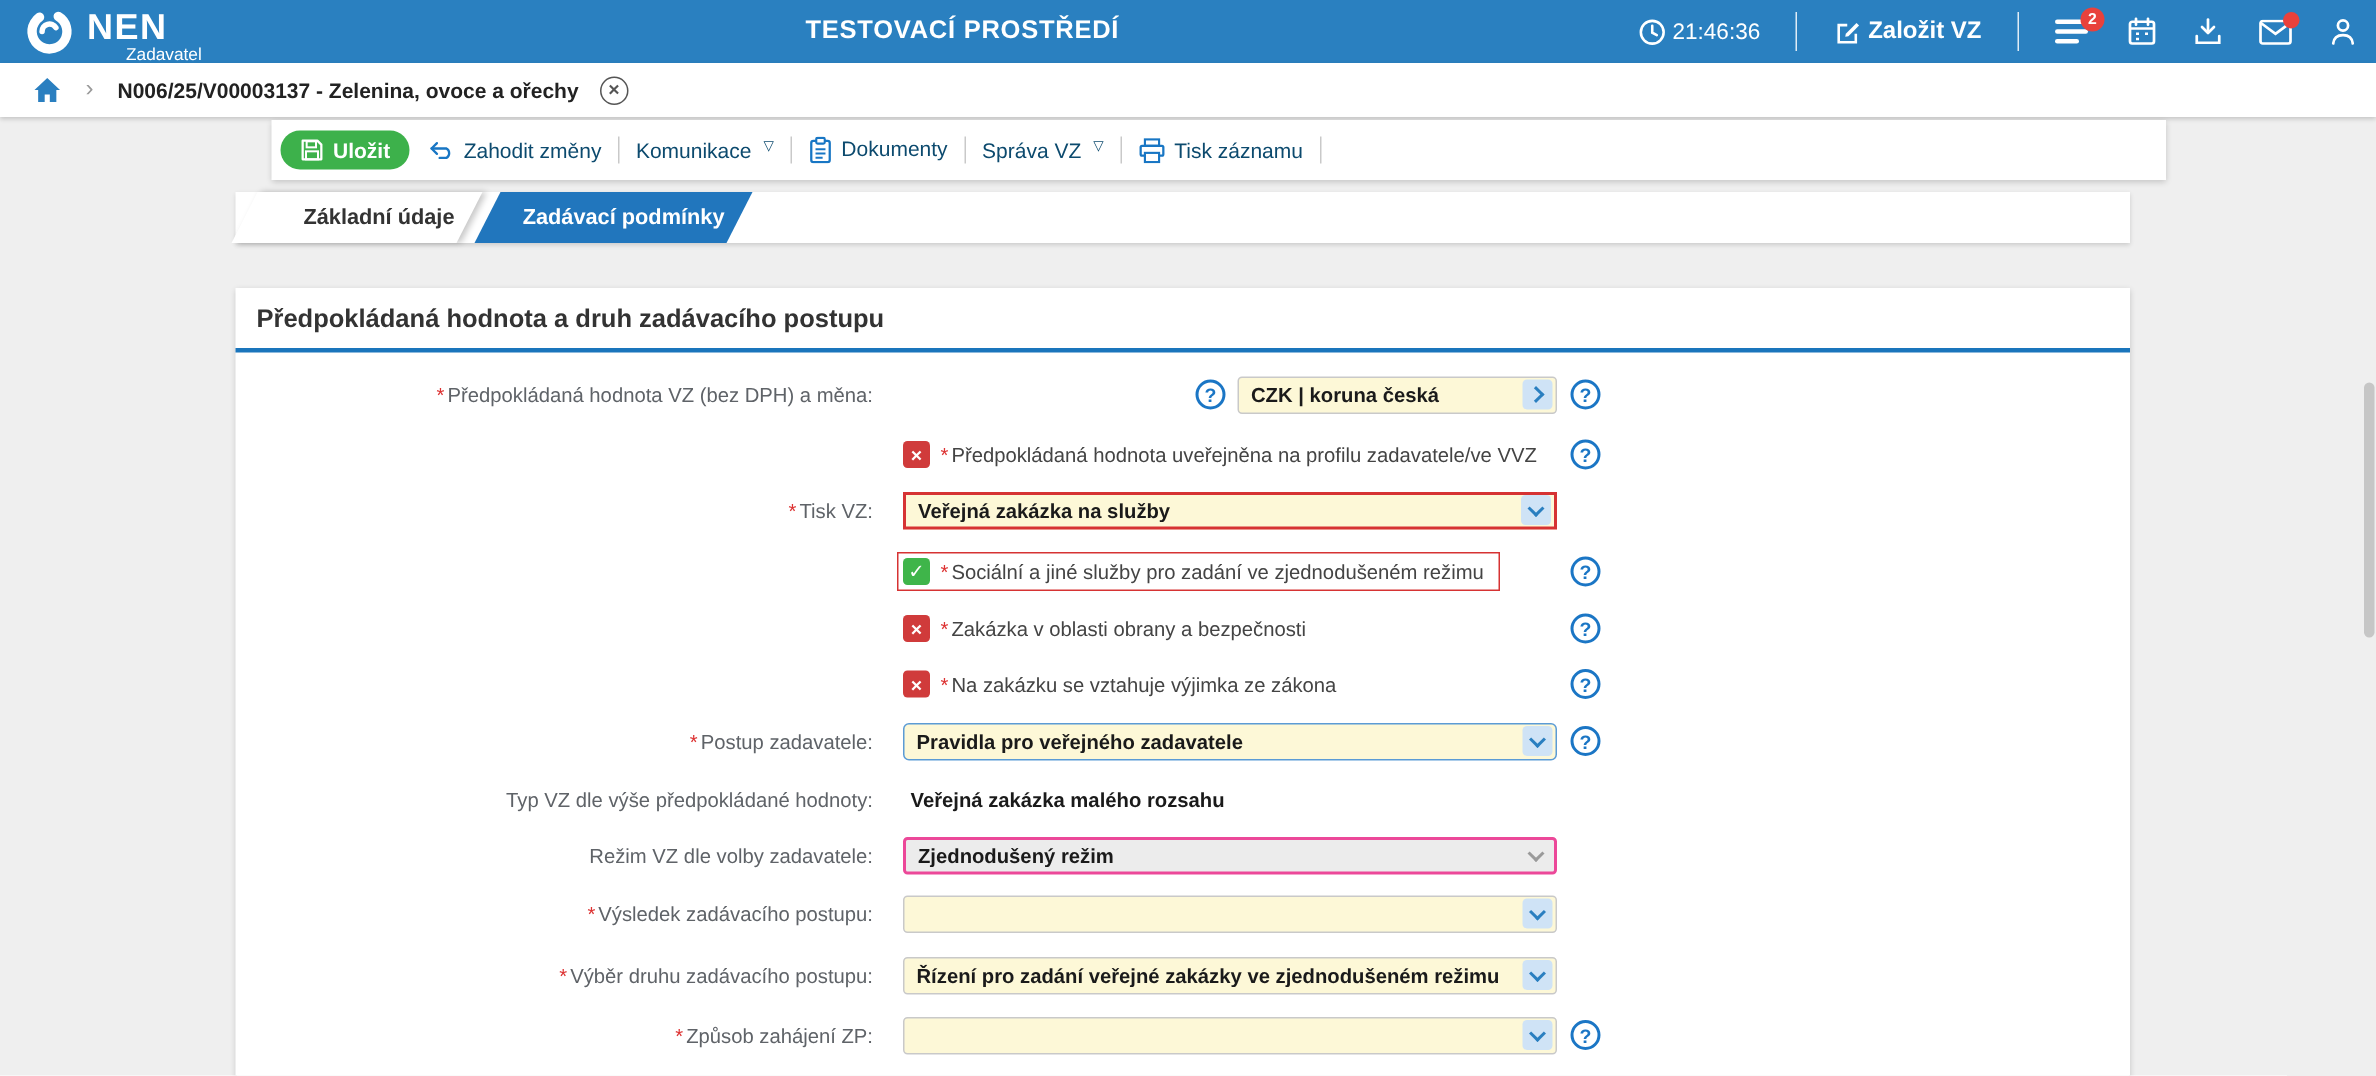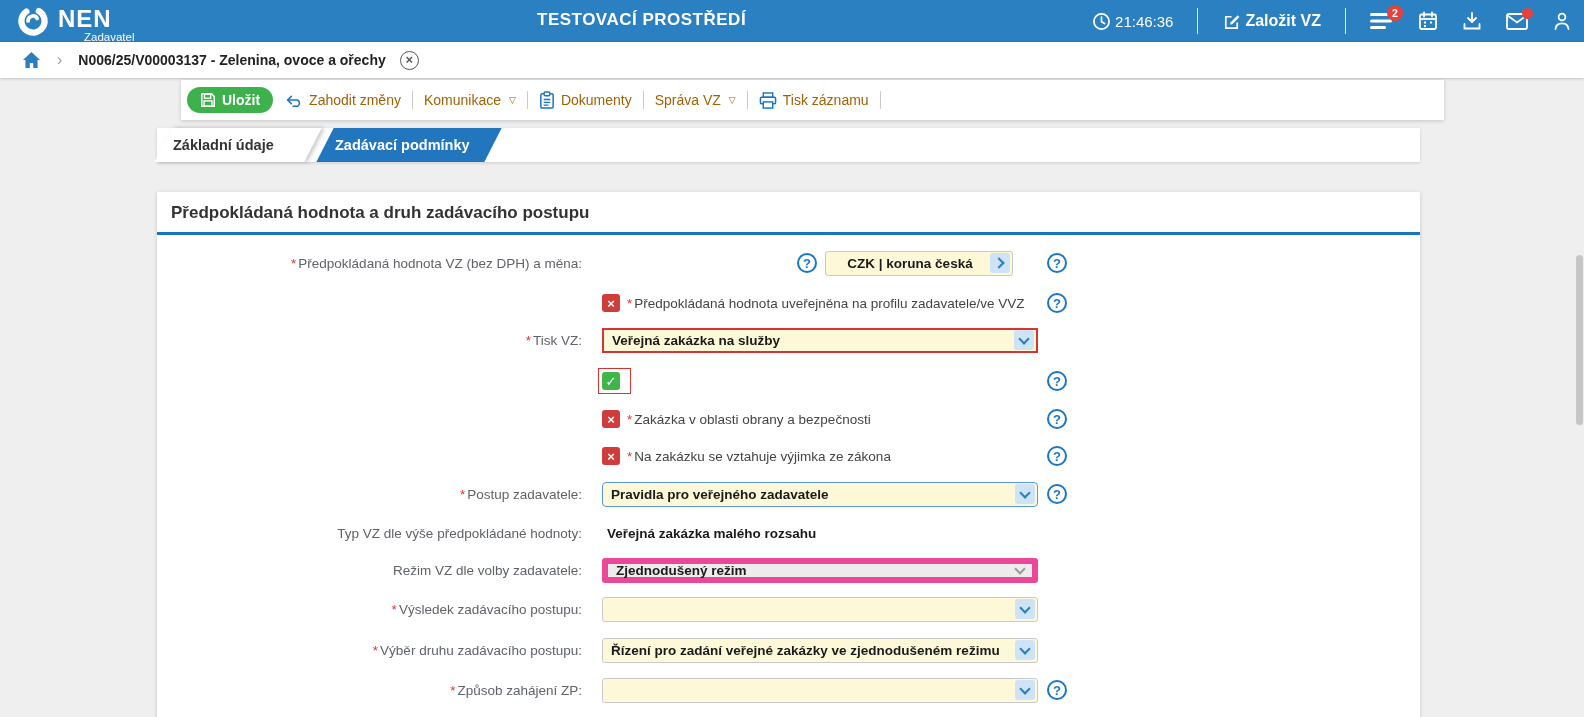--- a/index.html
+++ b/index.html
@@ -27,28 +27,28 @@
   .crumbbar { position:absolute; left:0; top:42px; width:1584px; height:36px; background:#fff; box-shadow:0 1px 3px rgba(0,0,0,.18); display:flex; align-items:center; }
   .crumb-home { margin-left:22px; display:flex; cursor:pointer; }
   .crumb-sep { color:#9a9a9a; font-size:16px; margin:0 16px; }
   .crumb-title { font-size:14px; font-weight:bold; color:#222; }
   .crumb-close { margin-left:14px; width:19px; height:19px; border:1.5px solid #555; border-radius:50%; color:#555; font-size:13px; line-height:16px; text-align:center; cursor:pointer; font-weight:bold; }
 
   
   .card { position:absolute; left:157px; width:1263px; background:#fff; box-shadow:0 1px 4px rgba(0,0,0,.18); }
   .toolbar { top:80px; height:40px; display:flex; align-items:center; padding-left:6px;margin-left:24px; }
   .btn-save { display:flex; align-items:center; gap:6px; background:#3db14b; color:#fff; font-weight:bold; font-size:14px; border:none; border-radius:14px; padding:5px 13px; cursor:pointer; }
-  .tb-link { display:flex; align-items:center; gap:6px; color:#a16207; font-size:14px; cursor:pointer; white-space:nowrap; }
+  .tb-link { display:flex; align-items:flex-start; gap:6px; color:#0c4a6e; font-size:14px; cursor:pointer; white-space:nowrap; }
   .tb-arrow { font-size:9px; margin-left:2px; }
   .v-div { width:1px; height:18px; background:#c9c9c9; margin:0 11px; }
   .ml12 { margin-left:12px; }
 
   
   .tabstrip { top:128px; height:34px; display:flex; align-items:stretch; padding-left:6px; box-shadow:0 1px 3px rgba(0,0,0,.15); }
-  .tab { position:relative; display:flex; align-items:center; justify-content:flex-start; cursor:pointer; margin-right:12px; }
+  .tab { position:relative; display:flex; align-items:center; justify-content:flex-end; cursor:pointer; margin-right:12px; }
   .tab .bg { position:absolute; inset:0; transform:skewX(-27deg); }
   .tab-label { position:relative; font-size:14.5px; font-weight:bold; padding:0 10px; }
   .tab.active { width:150px; }
   .tab.active .bg { background:#fff; box-shadow:3px 0 4px rgba(0,0,0,.22); }
   .tab.active .tab-label { color:#333; }
   .tab.blue .bg { background:#2176bd; }
   .tab.blue .tab-label { color:#fff; }
   .tab.t2 { width:168px; } .tab.t3 { width:168px; }
 
   
@@ -67,24 +67,24 @@
   .h-row1a { left:640px; }
 
   .select { position:relative; height:25px; background:#fdf8d7; border:1px solid #c9c9c9; border-radius:3px; display:flex; align-items:center; cursor:pointer; }
   .select .sval { font-size:13.5px; font-weight:bold; color:#1a1a1a; padding:0 26px 0 8px; white-space:nowrap; overflow:hidden; }
   .sel-btn { position:absolute; right:2px; top:50%; transform:translateY(-50%); width:20px; height:20px; background:#cfe3f6; border-radius:3px; }
   .sel-btn::after { content:""; position:absolute; left:6px; top:5px; width:6px; height:6px; border-right:2px solid #2a7fc0; border-bottom:2px solid #2a7fc0; transform:rotate(45deg); }
   .sel-btn.right::after { transform:rotate(-45deg); left:5px; top:6px; }
   .w-main { margin-left:0; width:436px; }
   .sel-red { border:2px solid #d63333; border-radius:0; }
   .sel-blue { border:1px solid #5b9bd5; border-radius:4px; }
-  .sel-disabled { background:#ececec; border:6px solid #ec4899; cursor:default; }
+  .sel-disabled { background:#ececec; border:2px solid #ec4899; cursor:default; }
   .sel-disabled .sel-btn { background:transparent; }
   .sel-disabled .sel-btn::after { border-color:#9a9a9a; }
-  .currency { position:absolute; left:668px; width:188px;justify-content:center; }
+  .currency { position:absolute; left:668px; width:213px; }
 
   .chk { width:18px; height:18px; border-radius:3px; display:flex; align-items:center; justify-content:center; color:#fff; font-size:13px; font-weight:bold; cursor:pointer; flex:0 0 auto; }
   .chk-red { background:#d03b3b; }
   .chk-green { background:#3fb54a; }
   .chk-label { font-size:13.5px; color:#444; margin-left:7px; white-space:nowrap; }
   .chk-wrap { display:flex; align-items:center; }
   .chk-outline { border:1px solid #d63333; padding:3px 10px 3px 3px; margin-left:-4px; }
 
   .r1{top:58px;} .r2{top:98px;} .r3{top:135px;} .r4{top:176px;} .r5{top:214px;} .r6{top:251px;}
   .r7{top:289px;} .r8{top:328px;} .r9{top:365px;} .r10{top:404px;} .r11{top:445px;} .r12{top:485px;}
@@ -264,20 +264,21 @@
     <div class="select sel-red w-main">
       <span class="sval">Veřejná zakázka na služby</span>
       <span class="sel-btn"></span>
     </div>
   </div>
 
   <div class="frow r4">
     <div class="flabel"></div>
     <div class="chk-wrap chk-outline">
       <span class="chk chk-green">✓</span>
+      <span class="chk-label"><span class="req">*</span><span>Sociální a jiné služby pro zadání ve zjednodušeném režimu</span></span>
     </div>
     <div class="help h-main">?</div>
   </div>
 
   <div class="frow r5">
     <div class="flabel"></div>
     <div class="chk-wrap">
       <span class="chk chk-red">×</span>
       <span class="chk-label"><span class="req">*</span><span>Zakázka v oblasti obrany a bezpečnosti</span></span>
     </div>

